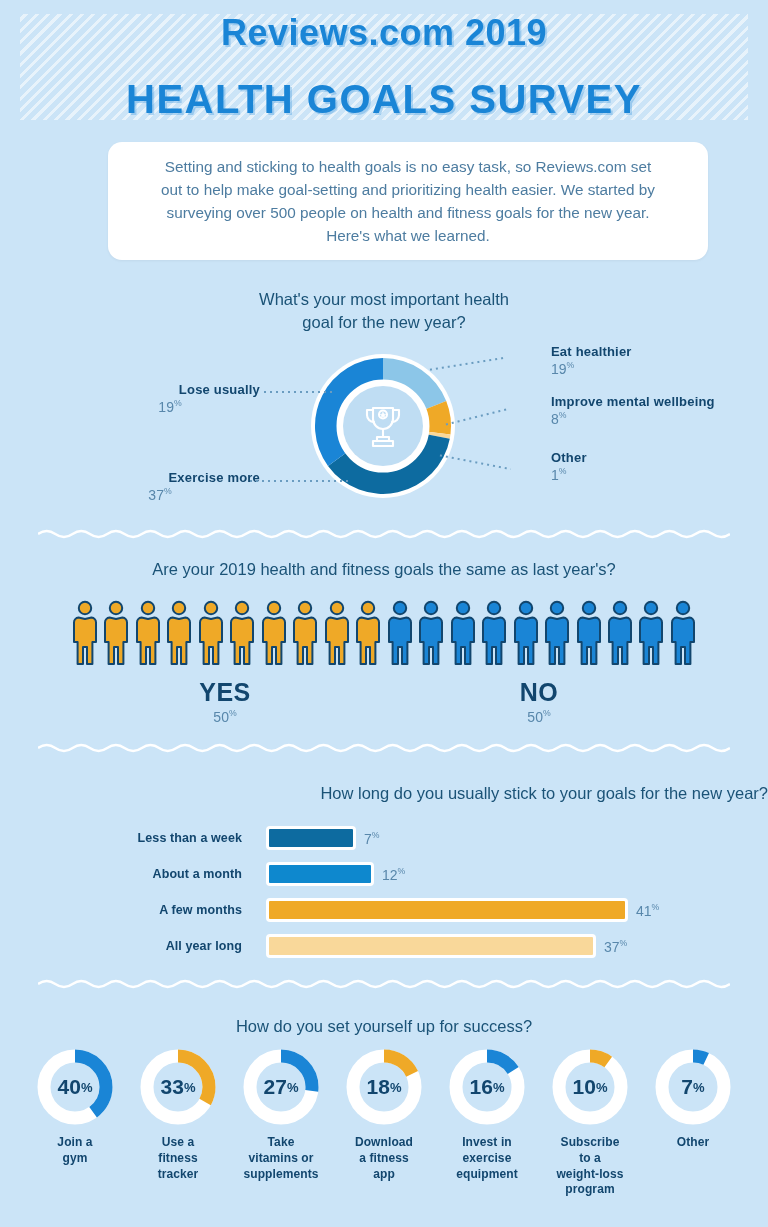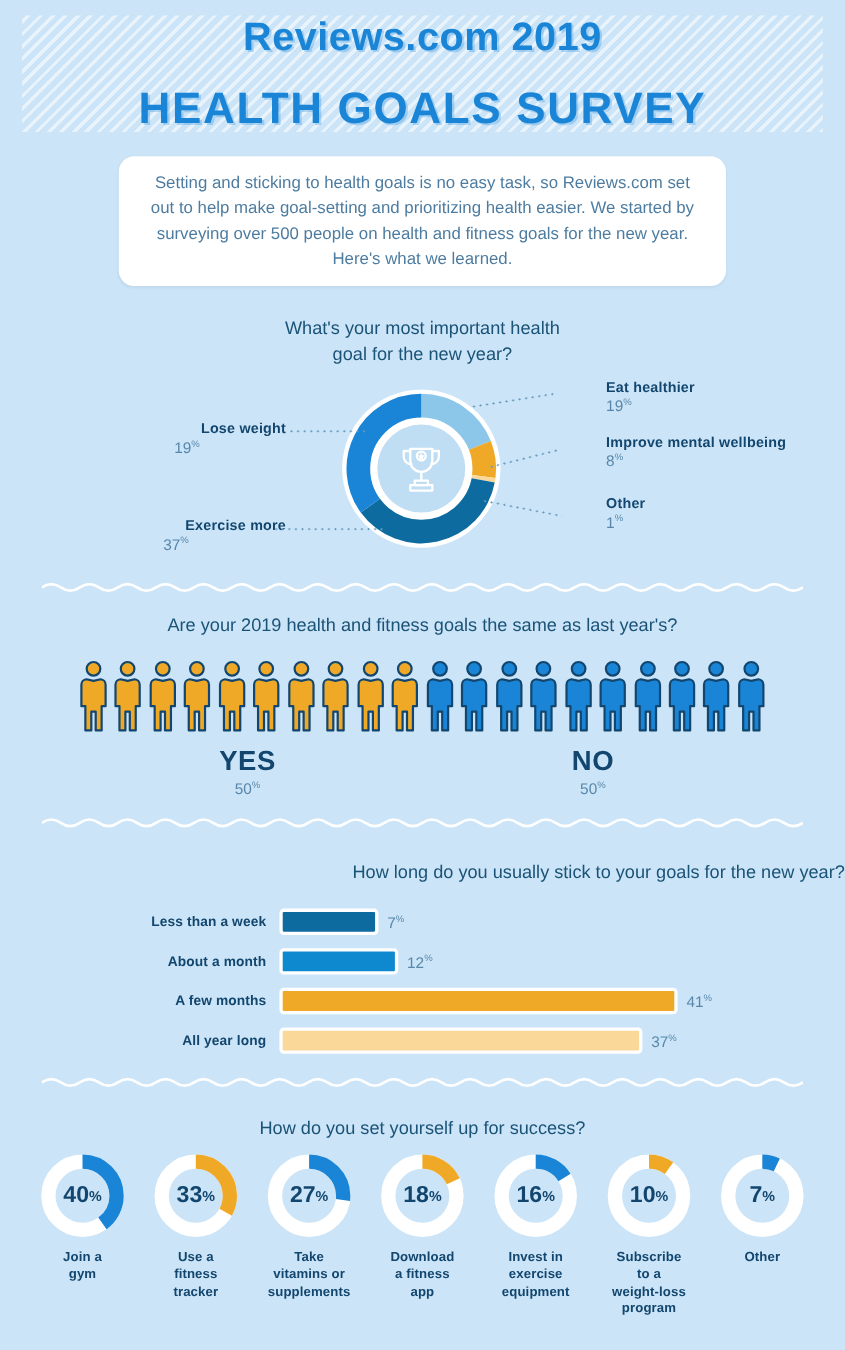--- a/index.html
+++ b/index.html
@@ -50,21 +50,21 @@
   .title-line2 {
     font-size: 40px;
     letter-spacing: 1.5px;
   }
 
   
   .intro-card {
     position: absolute;
     left: 108px;
     top: 142px;
-    width: 552px;
+    width: 600px;
     height: 118px;
     background: #ffffff;
     border-radius: 14px;
     display: flex;
     align-items: center;
     justify-content: center;
     box-shadow: 0 1px 3px rgba(0,0,0,0.05);
   }
   .intro-text {
     width: 500px;
@@ -172,21 +172,21 @@
     width: 560px;
   }
   .bar-row {
     display: flex;
     align-items: center;
     height: 36px;
   }
   .bar-label {
     width: 134px;
     text-align: right;
-    padding-right: 12px;
+    padding-right: 24px;
     font-size: 12.5px;
     font-weight: bold;
     color: #12466e;
     letter-spacing: 0.1px;
     white-space: nowrap;
   }
   .bar-track { position: relative; height: 24px; display: flex; align-items: center; }
   .bar-fill {
     height: 24px;
     border-radius: 4px;
@@ -293,21 +293,21 @@
 </div>
 <div class="pie-label right" style="left:512px; top:394px;">
   <div class="pl-name">Improve mental wellbeing</div>
   <div class="pl-val"><span>8</span><span class="sup">%</span></div>
 </div>
 <div class="pie-label right" style="left:512px; top:450px;">
   <div class="pl-name">Other</div>
   <div class="pl-val"><span>1</span><span class="sup">%</span></div>
 </div>
 <div class="pie-label left" style="left:80px; top:382px; width:180px;">
-  <div class="pl-name">Lose weight</div>
+  <div class="pl-name">Lose usually</div>
   <div class="pl-val" style="text-align:center;"><span>19</span><span class="sup">%</span></div>
 </div>
 <div class="pie-label left" style="left:60px; top:470px; width:200px;">
   <div class="pl-name">Exercise more</div>
   <div class="pl-val" style="text-align:center;"><span>37</span><span class="sup">%</span></div>
 </div>
 
 <div class="leader" style="left:262px; top:391px; width:70px;"></div>
 <div class="leader" style="left:248px; top:480px; width:100px;"></div>
 <div class="leader" style="left:428px; top:369px; width:78px; transform:rotate(-9deg); transform-origin:left center;"></div>

